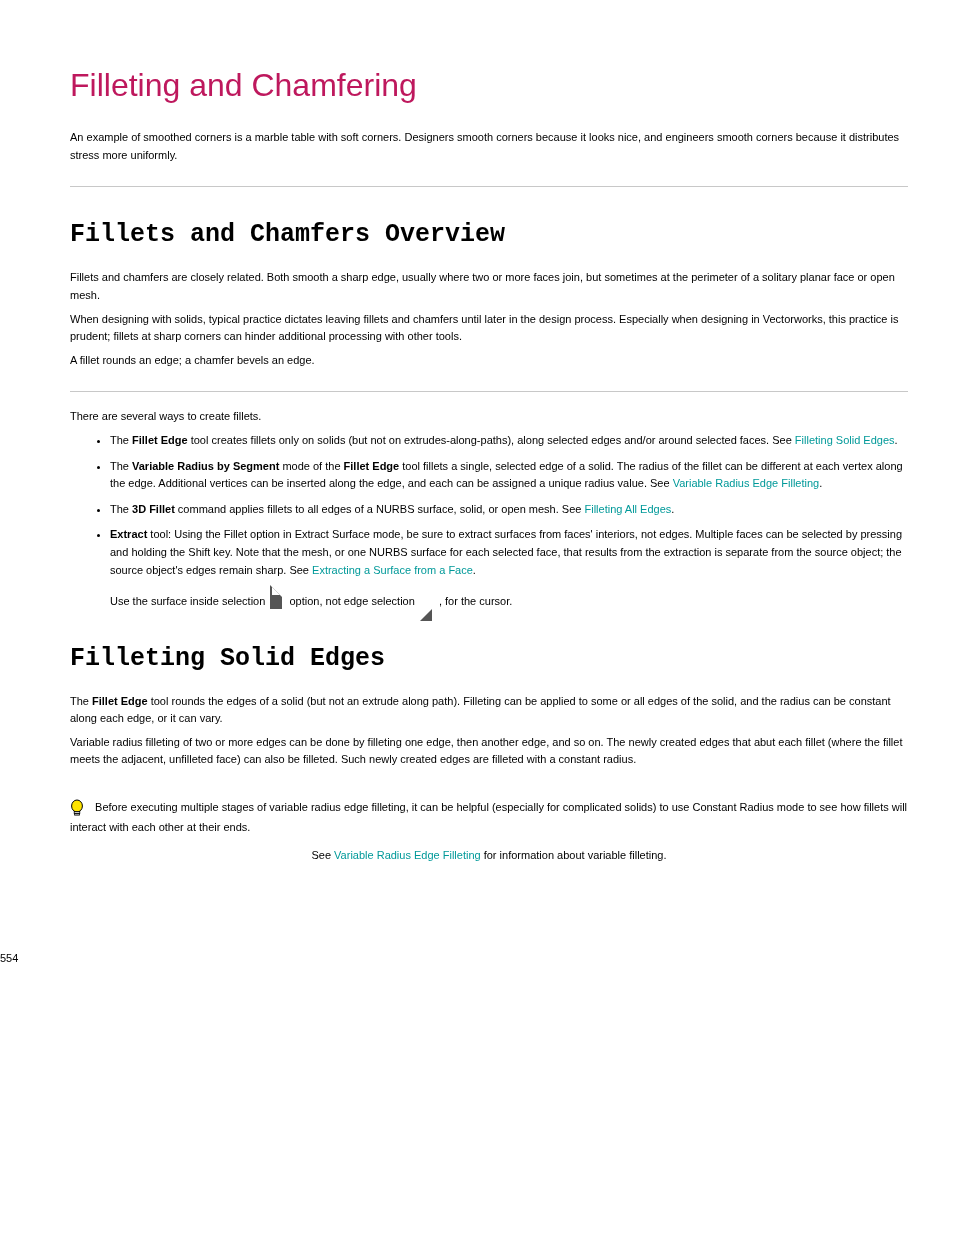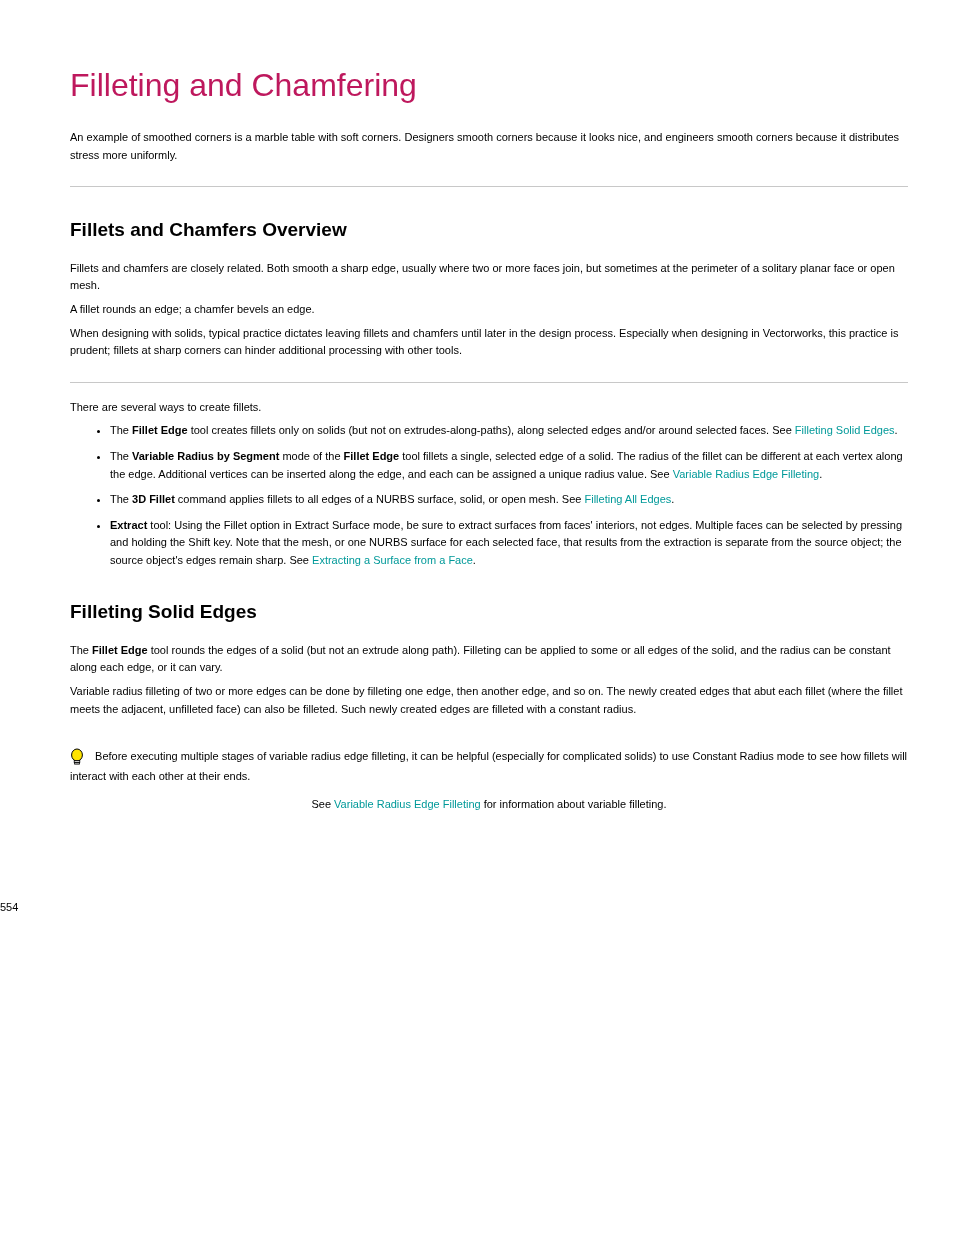--- a/index.html
+++ b/index.html
@@ -17,22 +17,22 @@
     box-sizing: border-box;
   }
   h1 {
     font-family: "Trebuchet MS", Arial, sans-serif;
     font-size: 32px;
     font-weight: normal;
     color: #be185d;
     margin: 0 0 18px 0;
   }
   h2 {
-    font-family: Liberation Sans, sans-serif;
-    font-size: 19px;
+    font-family: Liberation Mono, monospace;
+    font-size: 25px;
     font-weight: bold;
     color: #000;
     margin: 28px 0 14px 0;
   }
   p {
     margin: 0 0 6px 0;
   }
   hr {
     border: none;
     border-top: 1px solid #c8c8c8;
@@ -123,40 +123,47 @@
 
   <h1>Filleting and Chamfering</h1>
 
   <p>An example of smoothed corners is a marble table with soft corners. Designers smooth corners because it looks nice, and engineers smooth corners because it distributes stress more uniformly.</p>
 
   <hr>
 
   <h2>Fillets and Chamfers Overview</h2>
 
   <p>Fillets and chamfers are closely related. Both smooth a sharp edge, usually where two or more faces join, but sometimes at the perimeter of a solitary planar face or open mesh.</p>
+  <p>When designing with solids, typical practice dictates leaving fillets and chamfers until later in the design process. Especially when designing in Vectorworks, this practice is prudent; fillets at sharp corners can hinder additional processing with other tools.</p>
   <p>A fillet rounds an edge; a chamfer bevels an edge.</p>
-  <p>When designing with solids, typical practice dictates leaving fillets and chamfers until later in the design process. Especially when designing in Vectorworks, this practice is prudent; fillets at sharp corners can hinder additional processing with other tools.</p>
 
   <hr>
 
 
   <p>There are several ways to create fillets.</p>
 
   <ul>
     <li>
       <span>The </span><b>Fillet Edge</b><span> tool creates fillets only on solids (but not on extrudes-along-paths), along selected edges and/or around selected faces. See </span><span class="xref">Filleting Solid Edges</span><span>.</span>
     </li>
     <li>
       <span>The </span><b>Variable Radius by Segment</b><span> mode of the </span><b>Fillet Edge</b><span> tool fillets a single, selected edge of a solid. The radius of the fillet can be different at each vertex along the edge. Additional vertices can be inserted along the edge, and each can be assigned a unique radius value. See </span><span class="xref">Variable Radius Edge Filleting</span><span>.</span>
     </li>
     <li>
       <span>The </span><b>3D Fillet</b><span> command applies fillets to all edges of a NURBS surface, solid, or open mesh. See </span><span class="xref">Filleting All Edges</span><span>.</span>
     </li>
     <li>
       <b>Extract</b><span> tool: Using the Fillet option in Extract Surface mode, be sure to extract surfaces from faces' interiors, not edges. Multiple faces can be selected by pressing and holding the Shift key. Note that the mesh, or one NURBS surface for each selected face, that results from the extraction is separate from the source object; the source object's edges remain sharp. See </span><span class="xref">Extracting a Surface from a Face</span><span>.</span>
+      <div class="icon-row">
+        <span>Use the surface inside selection </span>
+        <span class="inline-icon"><span class="tri-dl"></span></span>
+        <span> option, not edge selection </span>
+        <span class="inline-icon"><span class="tri-dr"></span></span>
+        <span>, for the cursor.</span>
+      </div>
     </li>
   </ul>
 
   <h2>Filleting Solid Edges</h2>
 
   <p>
     <span>The </span><b>Fillet Edge</b><span> tool rounds the edges of a solid (but not an extrude along path). Filleting can be applied to some or all edges of the solid, and the radius can be constant along each edge, or it can vary.</span>
   </p>
 
   <p>Variable radius filleting of two or more edges can be done by filleting one edge, then another edge, and so on. The newly created edges that abut each fillet (where the fillet meets the adjacent, unfilleted face) can also be filleted. Such newly created edges are filleted with a constant radius.</p>

